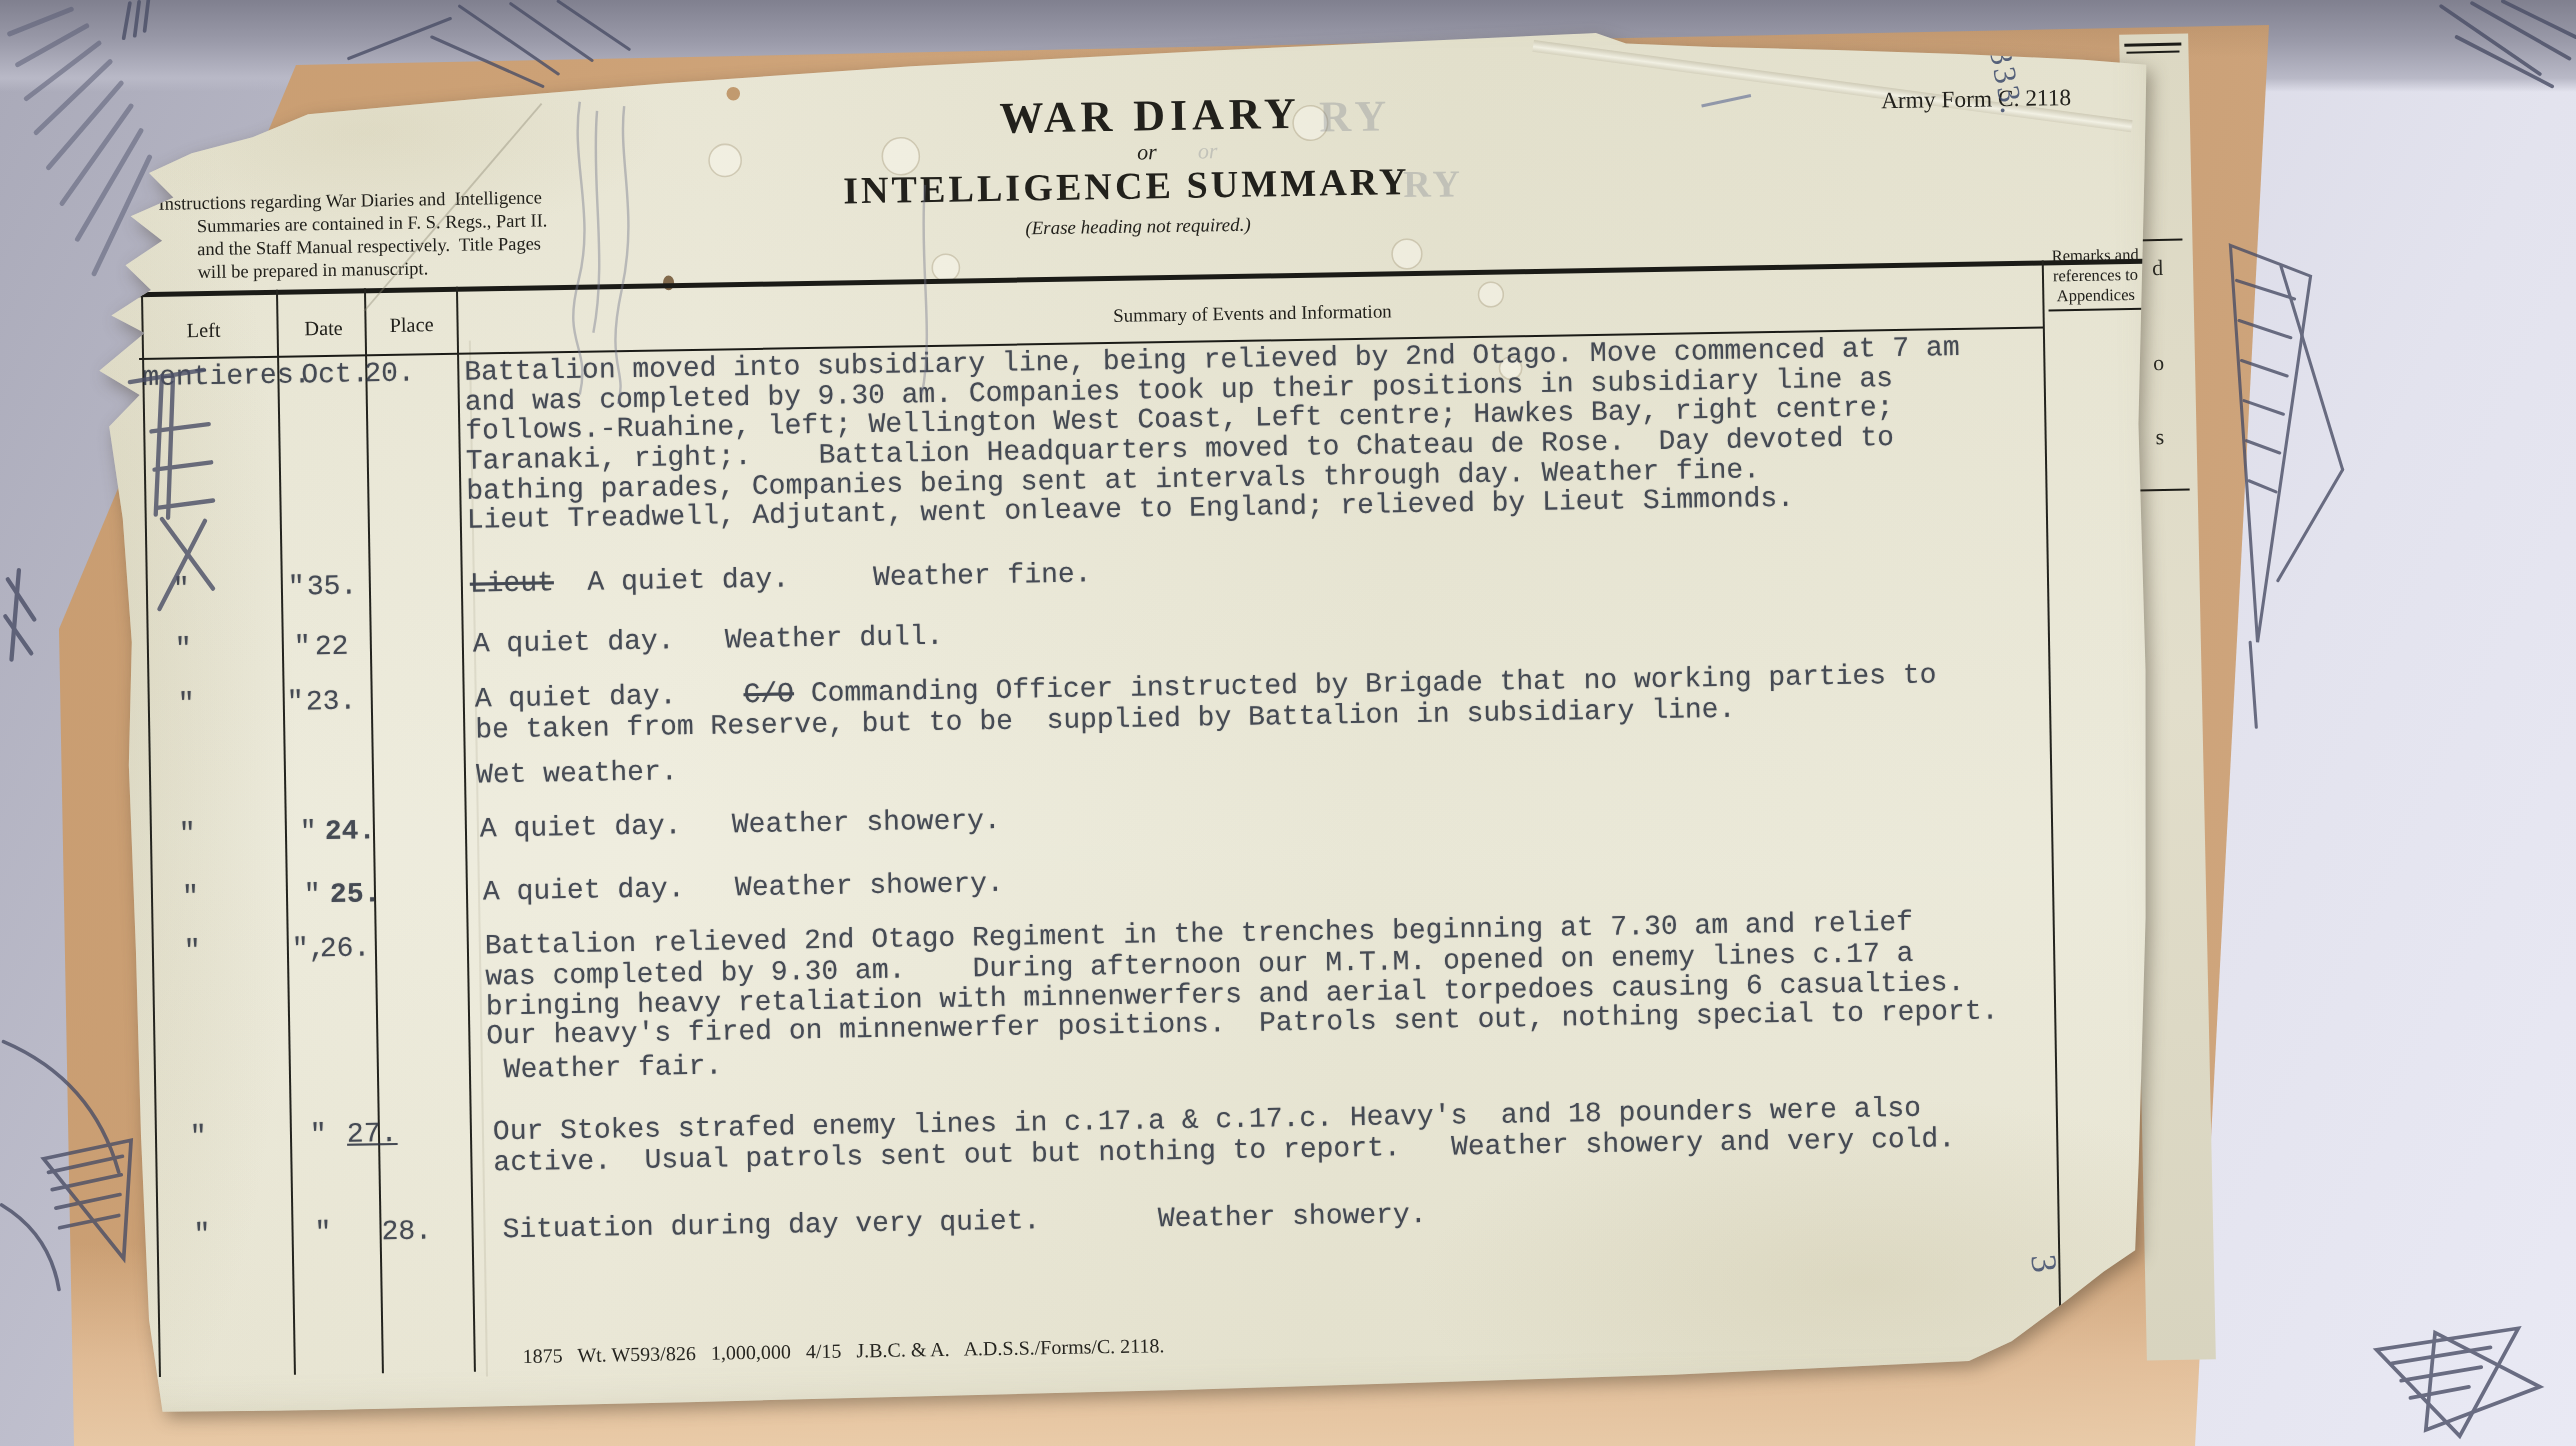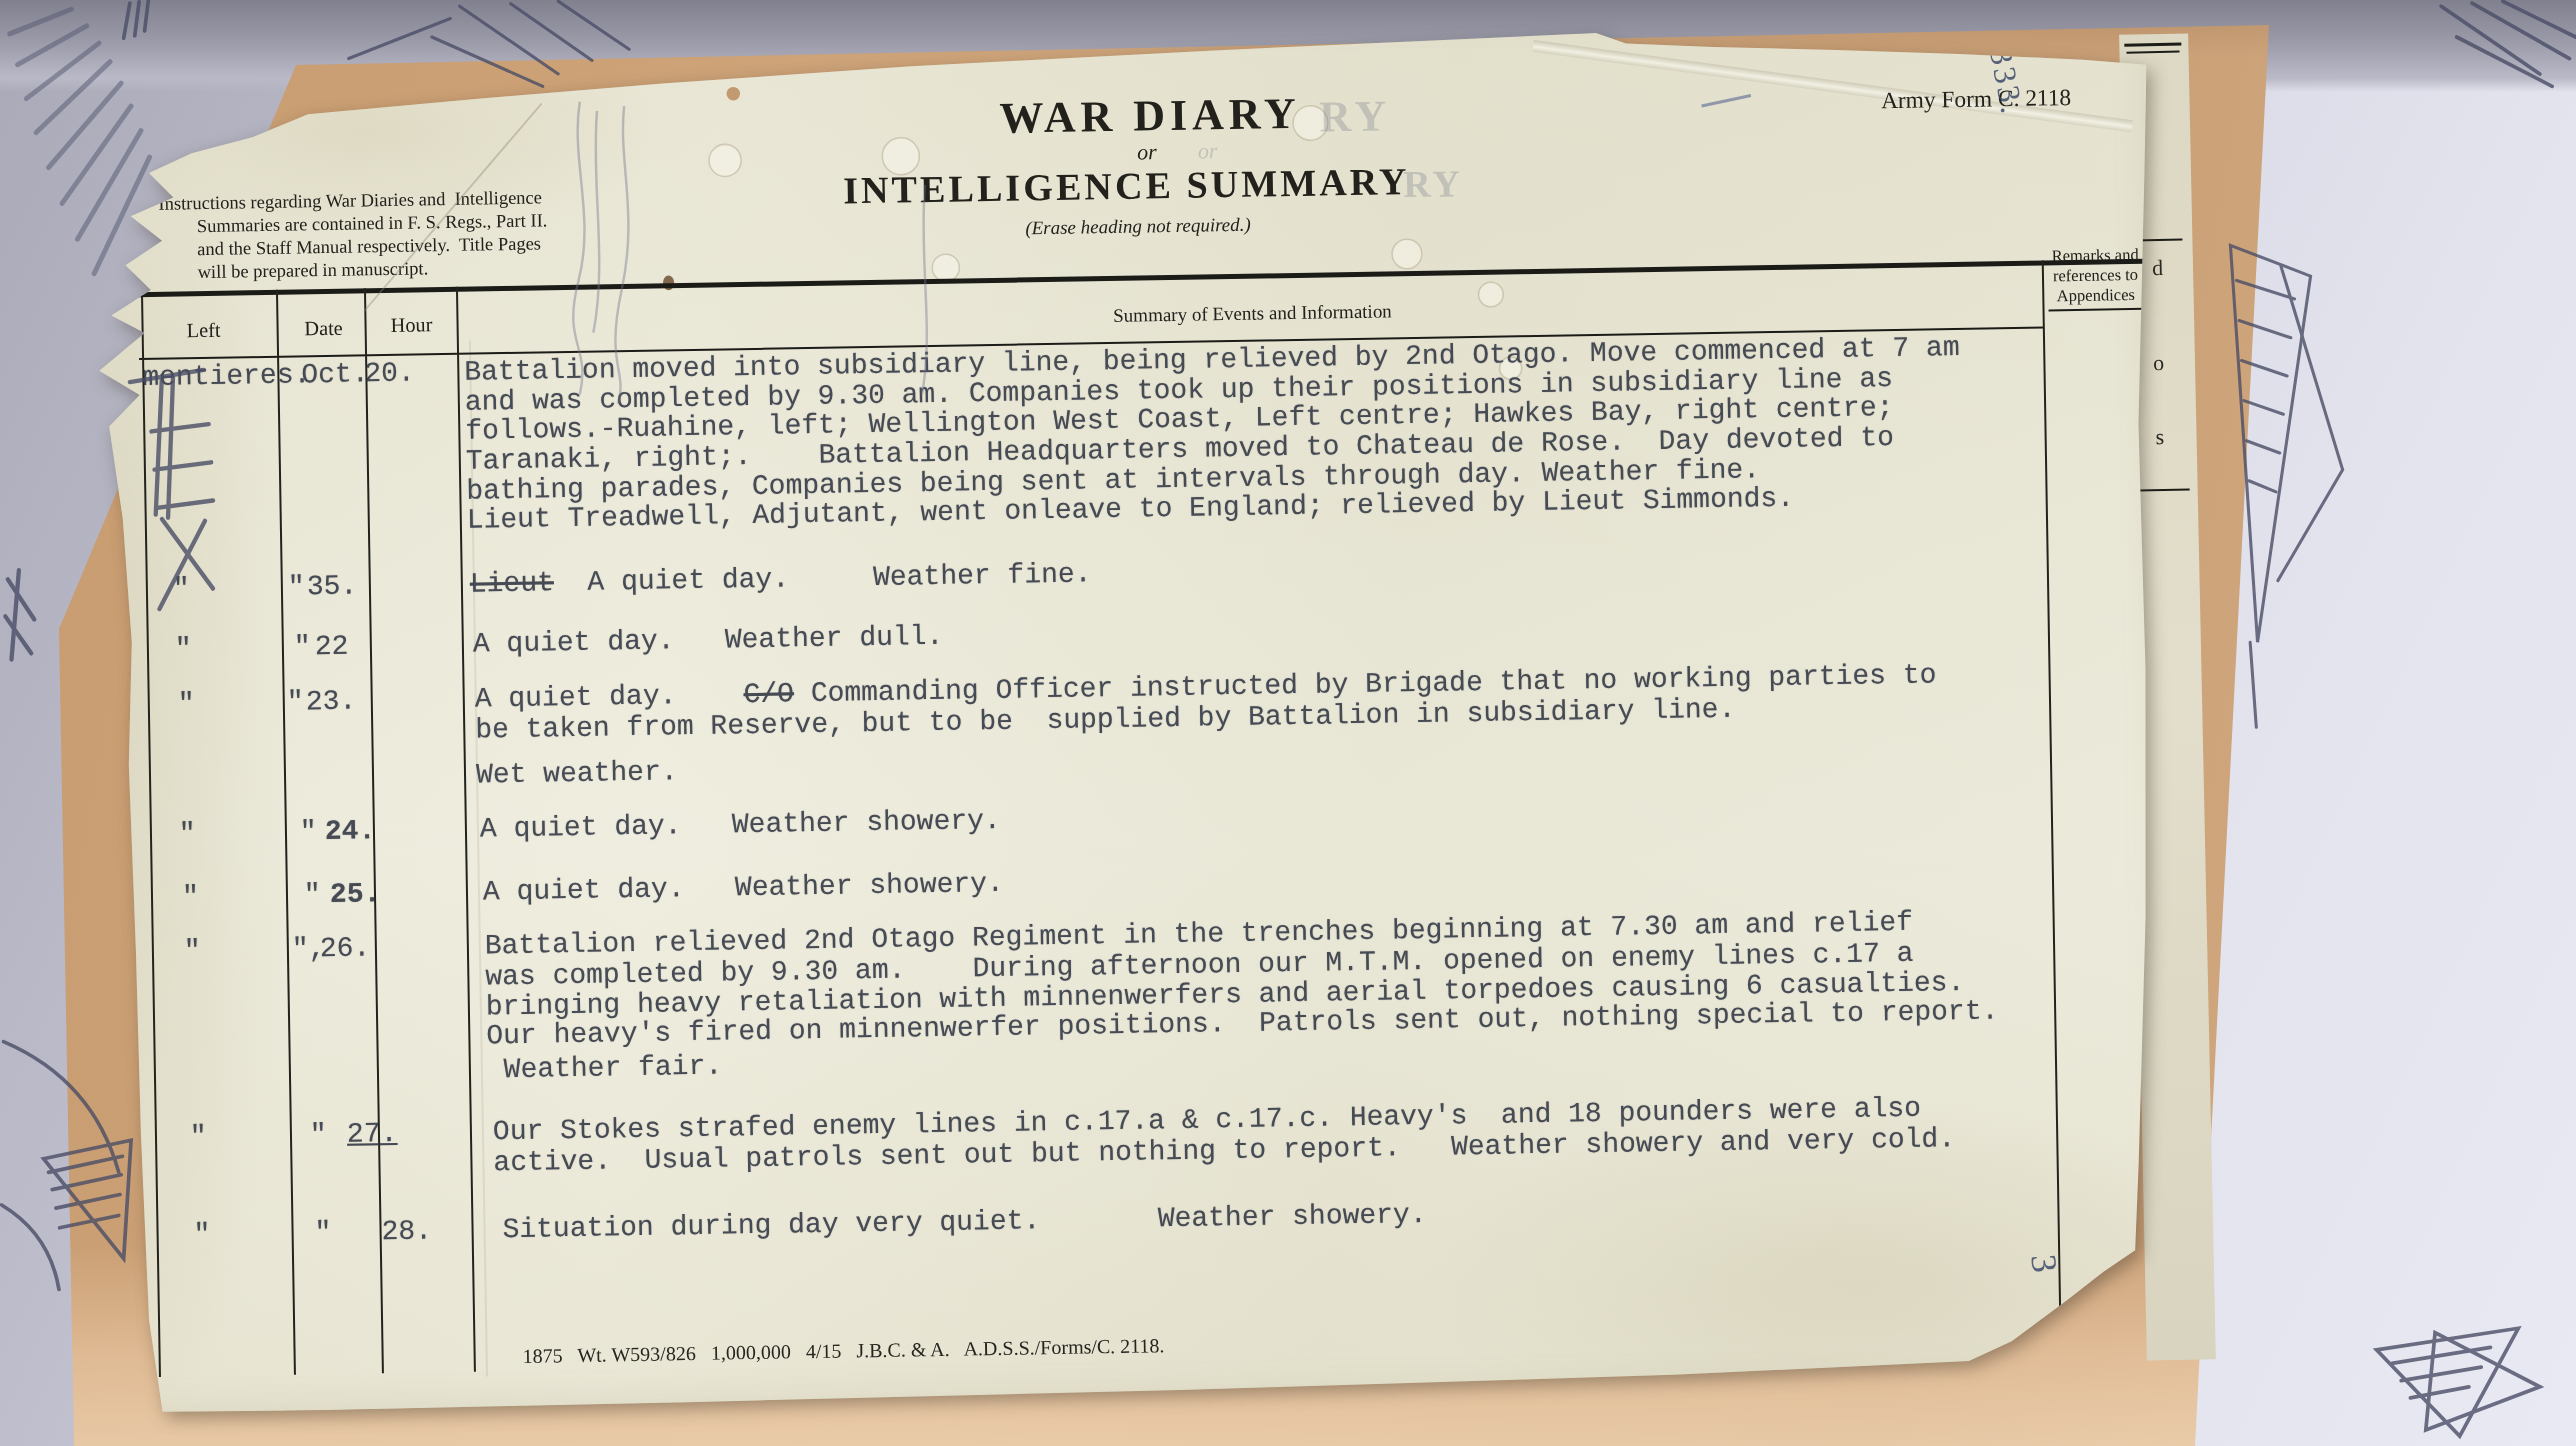--- a/index.html
+++ b/index.html
@@ -116,21 +116,21 @@
   <div class="hline" style="left:86px;top:333px;width:1905px;height:1.8px;"></div>
   <div class="hline" style="left:1996px;top:316px;width:101px;height:1.8px;"></div>
   <div class="vline" style="left:89px;top:267px;height:1085px;"></div>
   <div class="vline" style="left:224px;top:267px;height:1085px;"></div>
   <div class="vline" style="left:312px;top:267px;height:1085px;"></div>
   <div class="vline" style="left:404px;top:267px;height:1085px;"></div>
   <div class="vline" style="left:1990px;top:267px;height:1059px;"></div>
 
   <div class="print colhead" style="left:151px;top:295px;transform:translateX(-50%);">Left</div>
   <div class="print colhead" style="left:271px;top:295px;transform:translateX(-50%);">Date</div>
-  <div class="print colhead" style="left:359px;top:293px;transform:translateX(-50%);">Hour</div>
+  <div class="print colhead" style="left:359px;top:293px;transform:translateX(-50%);">Place</div>
   <div class="print" style="left:1200px;top:296px;transform:translateX(-50%);font-size:19px;">Summary of Events and Information</div>
   <div style="position:absolute;left:1993px;top:253px;width:101px;">
     <div class="print remarks-head" style="position:static;">Remarks and</div>
     <div class="print remarks-head" style="position:static;">references to</div>
     <div class="print remarks-head" style="position:static;">Appendices</div>
   </div>
 
   <div id="entries">
         <div>
           <span class="typed" style="left: 89px; top: 337px;">mentieres.</span>

